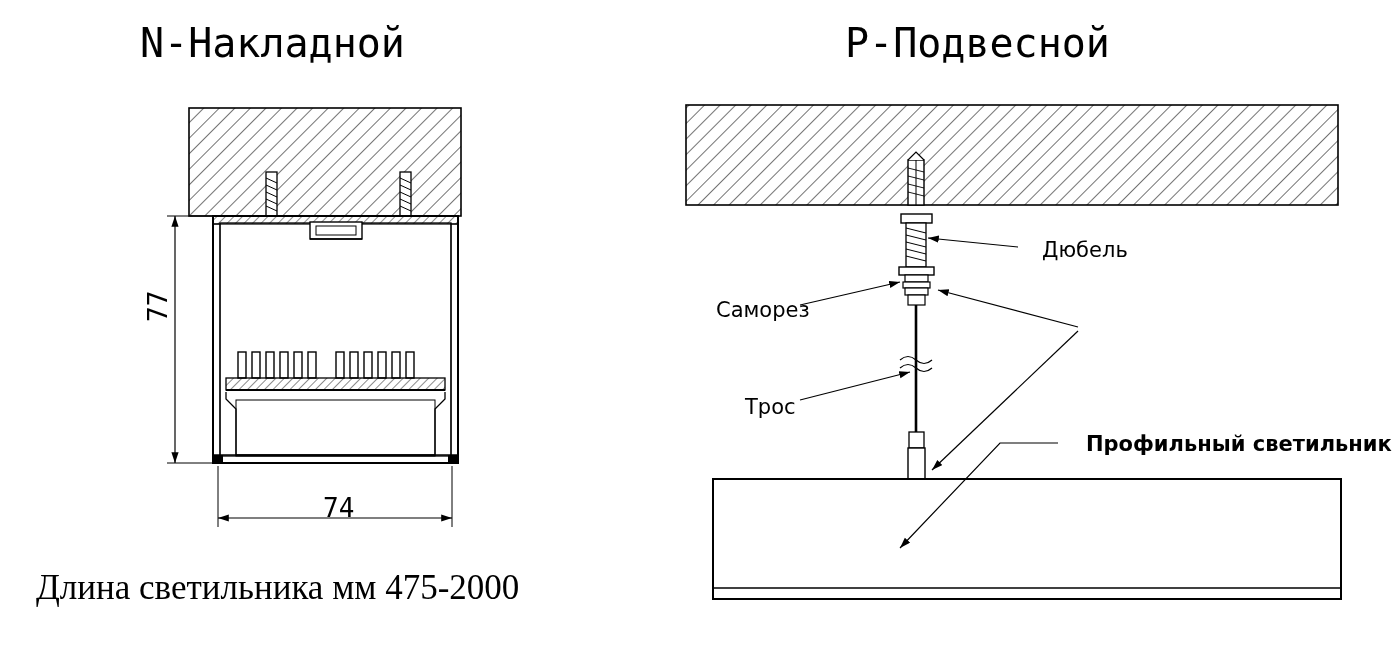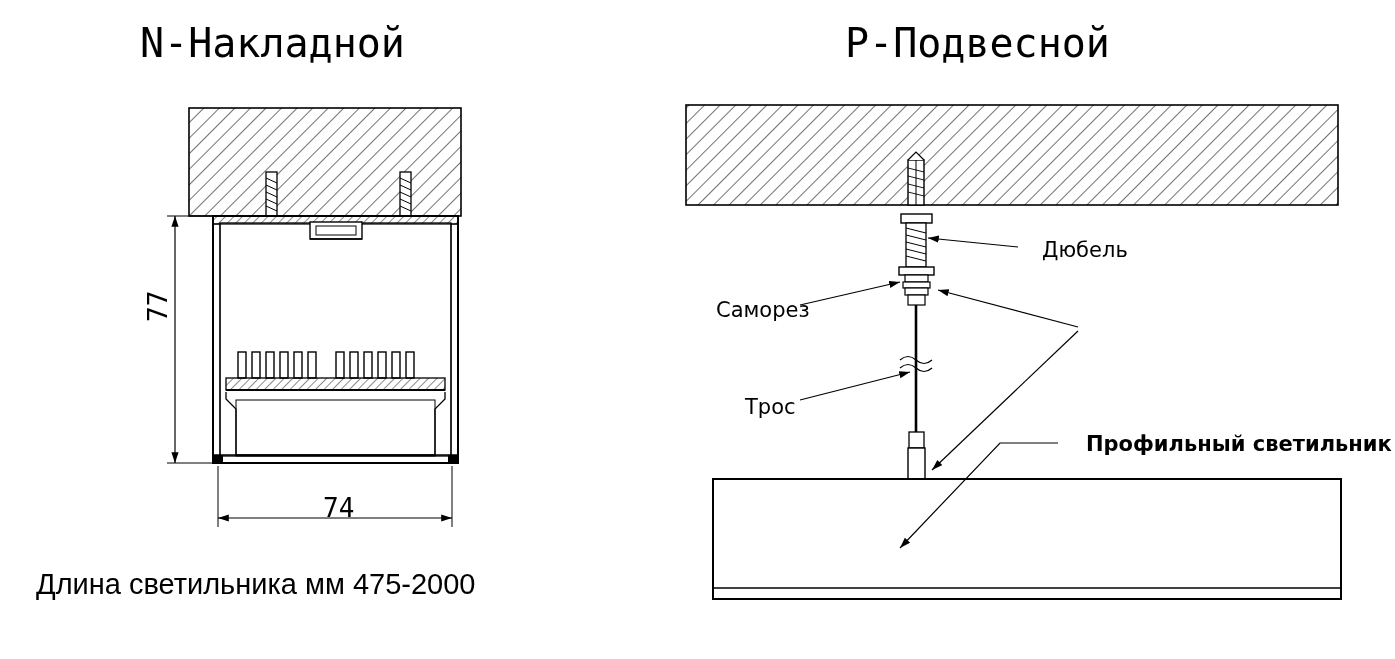--- a/index.html
+++ b/index.html
@@ -32,22 +32,22 @@
   #title-left {
     left: 140px;
     top: 20px;
   }
   #title-right {
     left: 845px;
     top: 20px;
   }
   .caption {
     position: absolute;
-    font-family: Liberation Sans, sans-serif;
-    font-size: 29px;
+    font-family: Liberation Serif, serif;
+    font-size: 35px;
     color: #000;
     white-space: nowrap;
   }
   #length-caption {
     left: 36px;
     top: 568px;
   }
   .lbl {
     position: absolute;
     font-family: "DejaVu Sans", sans-serif;

